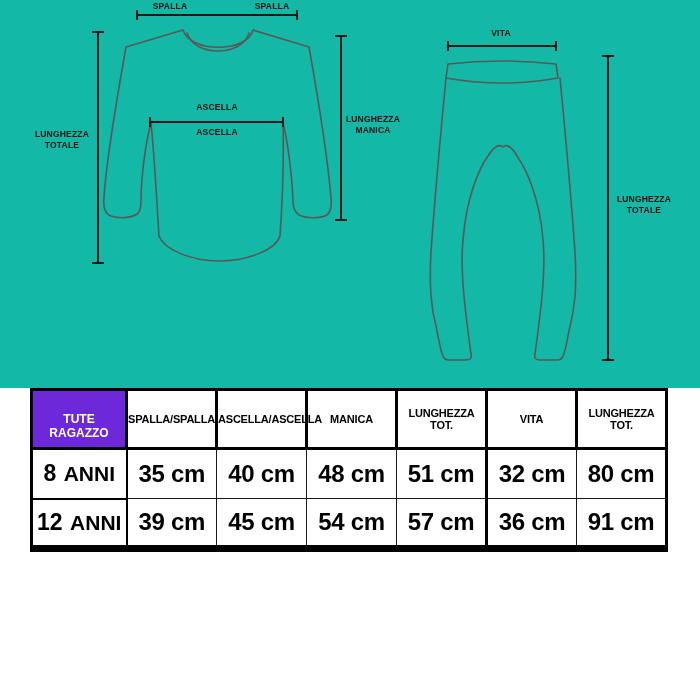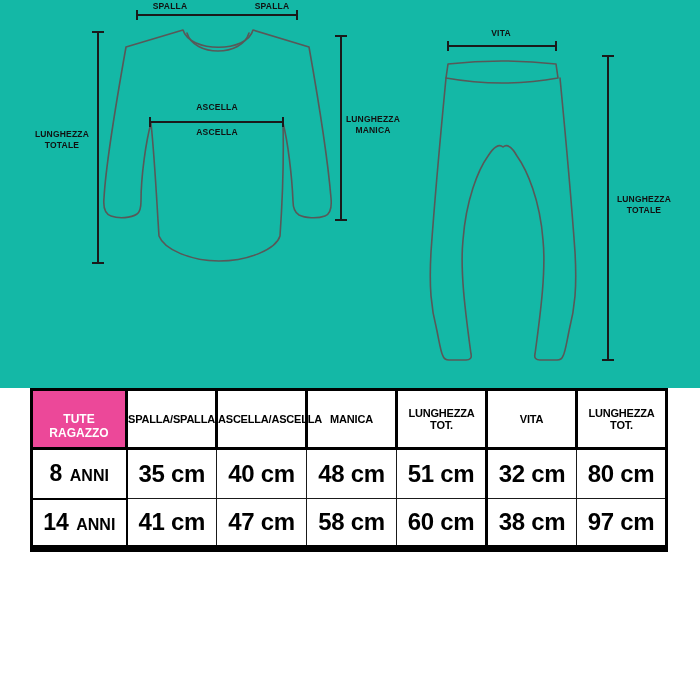--- a/index.html
+++ b/index.html
@@ -20,33 +20,33 @@
     margin-left:30px;width:638px;table-layout:fixed;
     border-collapse:collapse;background:#fff;
     border:3px solid #000;border-bottom:7px solid #000;
   }
   table.sizes th{
     border:3px solid #000;height:49px;padding:0;
     font-size:11px;font-weight:bold;letter-spacing:-0.2px;
     color:#000;text-align:center;
   }
   table.sizes th.corner{
-    background:#ec4899;color:#fff;vertical-align:bottom;
+    background:#6d28d9;color:#fff;vertical-align:bottom;
     padding-bottom:7px;font-size:12px;letter-spacing:0;
   }
   table.sizes tbody tr{height:50px;}
   table.sizes td{padding:0;text-align:center;vertical-align:middle;}
   td.size-cell{border:2px solid #000;white-space:nowrap;}
   td.val{
     border:1.5px solid #1a1a1a;
     font-size:24px;font-weight:bold;letter-spacing:-0.3px;color:#000;
   }
   .thickleft{border-left:3px solid #000 !important;}
   .size-num{font-size:23px;font-weight:bold;color:#000;}
-  .size-word{font-size:16px;font-weight:bold;color:#000;margin-left:3px;}
+  .size-word{font-size:21px;font-weight:bold;color:#000;margin-left:3px;}
 </style>
 </head>
 <body>
 
 <div>
 
   <div class="diagram">
     <svg width="700" height="388" viewBox="0 0 700 388">
 
       <g fill="none" stroke="#585858" stroke-width="1.6" stroke-linejoin="round" stroke-linecap="round">
@@ -146,25 +146,25 @@
         </td>
         <td class="val">35 cm</td>
         <td class="val">40 cm</td>
         <td class="val">48 cm</td>
         <td class="val">51 cm</td>
         <td class="val thickleft">32 cm</td>
         <td class="val">80 cm</td>
       </tr>
       <tr>
         <td class="size-cell">
-          <span class="size-num">14</span>
+          <span class="size-num">12</span>
           <span class="size-word">ANNI</span>
         </td>
-        <td class="val">41 cm</td>
-        <td class="val">47 cm</td>
-        <td class="val">58 cm</td>
-        <td class="val">60 cm</td>
-        <td class="val thickleft">38 cm</td>
-        <td class="val">97 cm</td>
+        <td class="val">39 cm</td>
+        <td class="val">45 cm</td>
+        <td class="val">54 cm</td>
+        <td class="val">57 cm</td>
+        <td class="val thickleft">36 cm</td>
+        <td class="val">91 cm</td>
       </tr>
     </tbody>
   </table>
 </div>
 
 </body></html>

